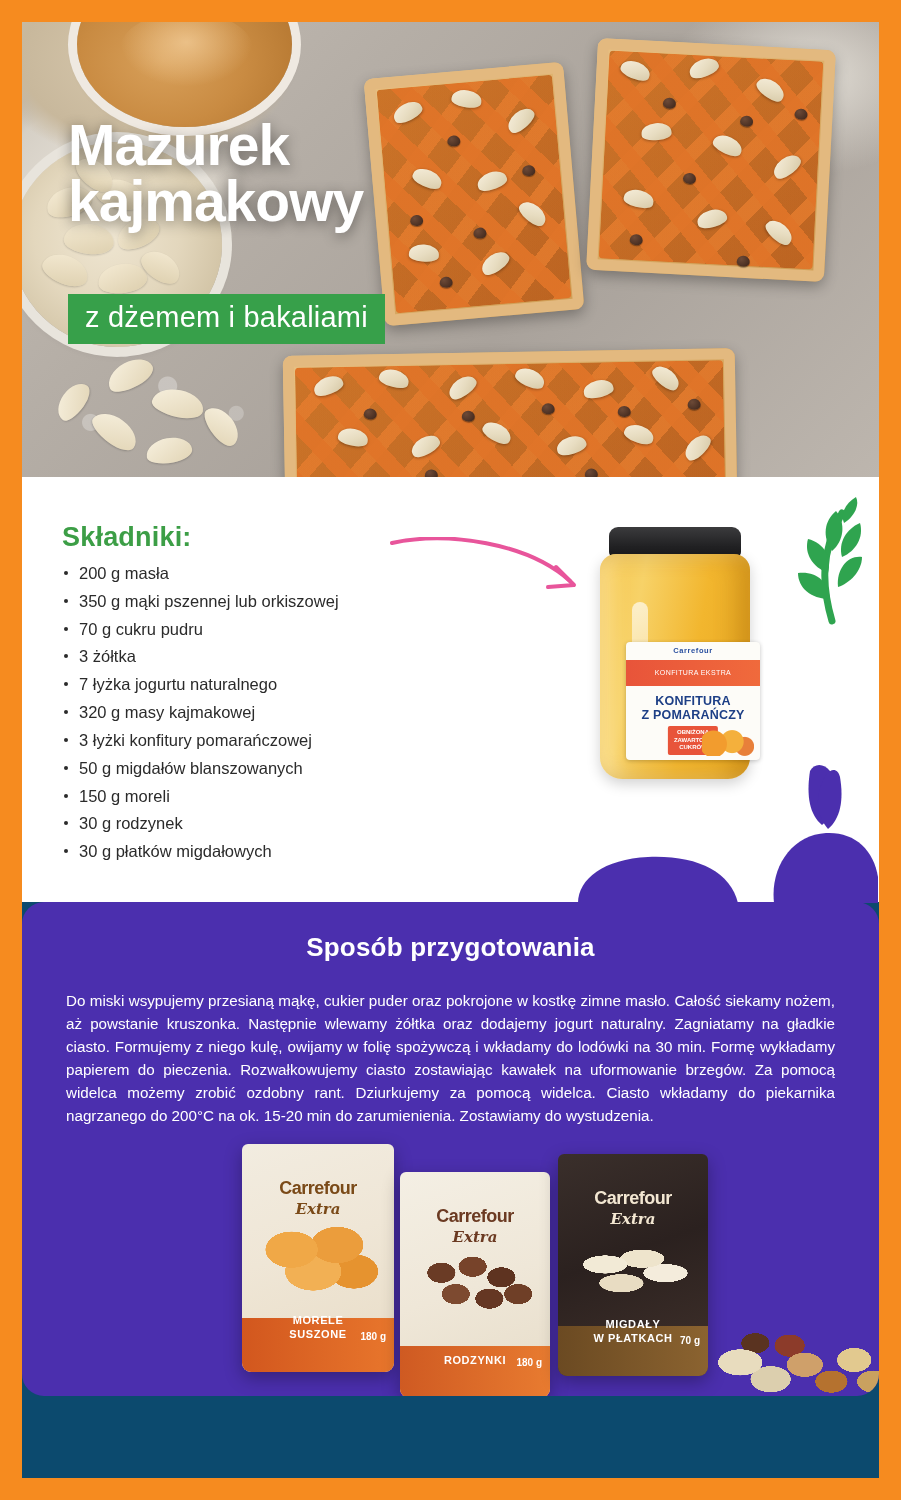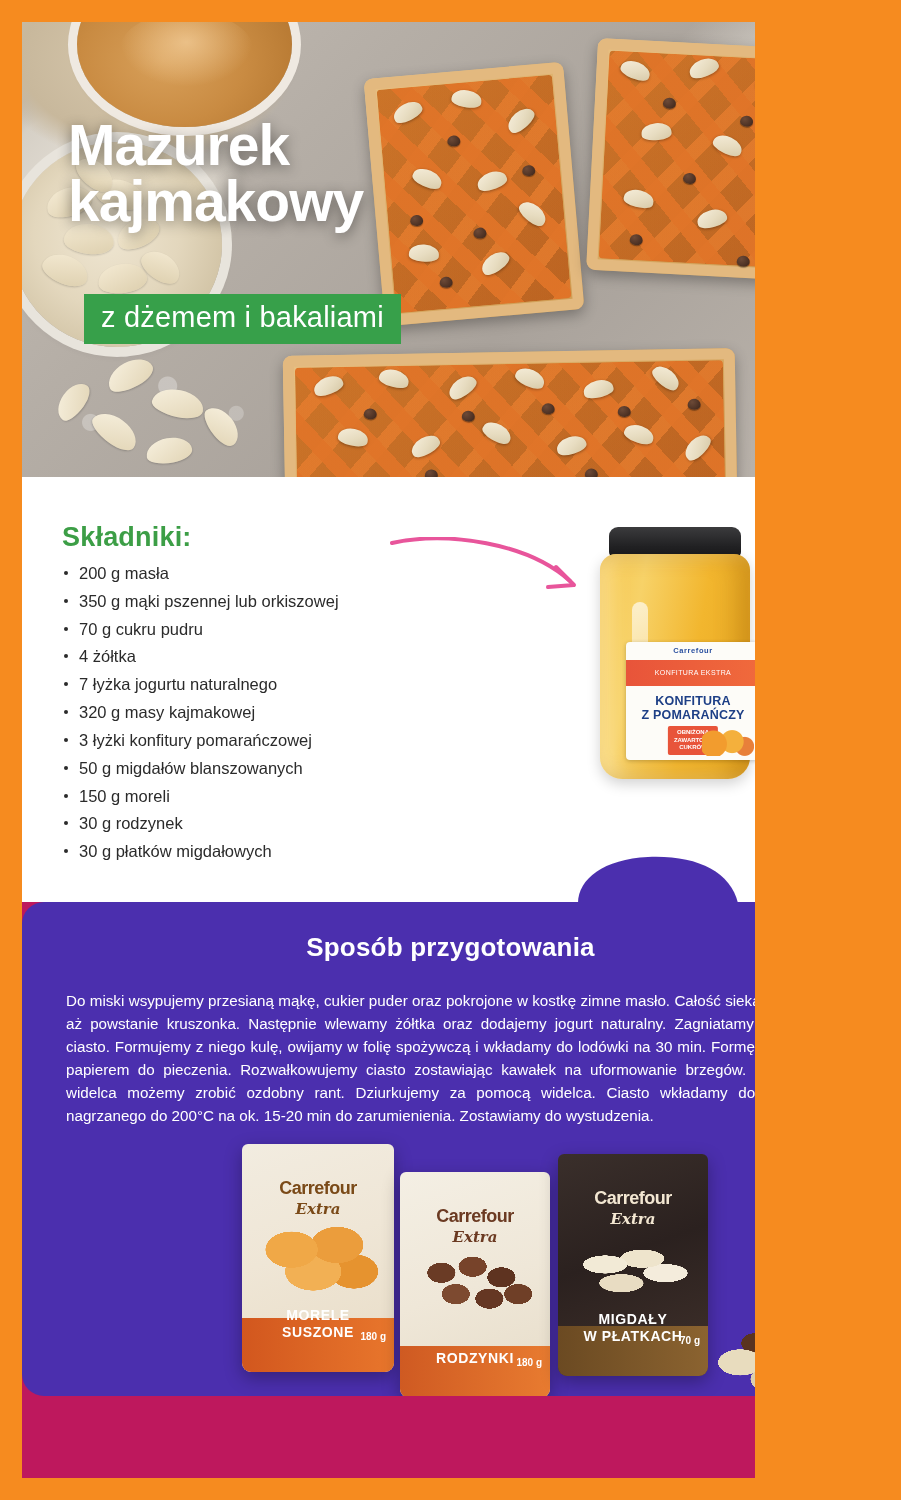--- a/index.html
+++ b/index.html
@@ -11,22 +11,22 @@
   }
   .page {
     position: relative;
     width: 901px; height: 1500px;
     background: #F68B1F;
     overflow: hidden;
   }
   .inner {
     position: absolute;
     left: 22px; top: 22px;
-    width: 733px; height: 1456px;
-    background: #be185d;
+    width: 857px; height: 1456px;
+    background: #0c4a6e;
     overflow: hidden;
   }
 
   
   .hero {
     position: relative;
     width: 857px; height: 455px;
     overflow: hidden;
     background: #b9b2ab;
   }
@@ -124,21 +124,20 @@
     text-shadow: 0 3px 14px rgba(0,0,0,.45);
   }
   .hero-sub {
     position: absolute; left: 46px; top: 272px;
     background: #37A04A;
     color: #fff;
     font-size: 29px;
     font-weight: 500;
     padding: 7px 17px 10px 17px;
     letter-spacing: .2px;
-    margin-left: 16px;
   }
 
   
   .ingredients-section {
     position: relative;
     width: 857px; height: 425px;
     background: #fff;
   }
   .ing-title {
     position: absolute; left: 40px; top: 45px;
@@ -312,21 +311,21 @@
   .pack .logo .extra {
     font-family: "DejaVu Serif", serif;
     font-style: italic;
     font-size: 15px;
     font-weight: 700;
     margin-top: 1px;
   }
   .pack .pname {
     position: absolute; left: 0; bottom: 30px; width: 100%;
     text-align: center;
-    font-size: 14px;
+    font-size: 11px;
     font-weight: 800;
     letter-spacing: .6px;
     line-height: 1.25;
     white-space: pre-line;
   }
   .pack .weight {
     position: absolute; right: 8px; bottom: 30px;
     font-size: 10px; font-weight: 800;
   }
   .pack-morele {
@@ -517,21 +516,21 @@
         <path d="M196 140 C192 104 214 72 248 70 C284 68 306 98 300 140 Z" fill="#4B2FAE"></path>
         <path d="M0 140 C0 116 26 96 70 94 C118 92 152 108 160 140 Z" fill="#4B2FAE"></path>
       </svg>
 
       <div class="ing-title">Składniki:</div>
 
       <ul class="ing-list">
         <li>200 g masła</li>
         <li>350 g mąki pszennej lub orkiszowej</li>
         <li>70 g cukru pudru</li>
-        <li>4 żółtka</li>
+        <li>3 żółtka</li>
         <li>7 łyżka jogurtu naturalnego</li>
         <li>320 g masy kajmakowej</li>
         <li>3 łyżki konfitury pomarańczowej</li>
         <li>50 g migdałów blanszowanych</li>
         <li>150 g moreli</li>
         <li>30 g rodzynek</li>
         <li>30 g płatków migdałowych</li>
       </ul>
 
 

